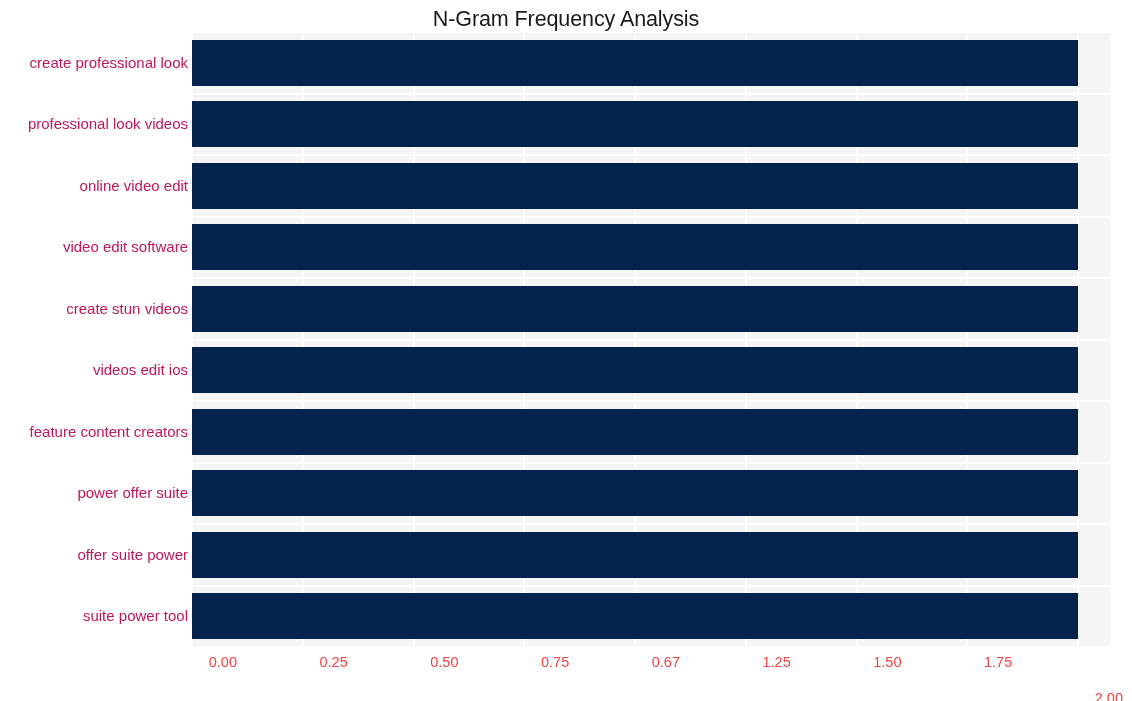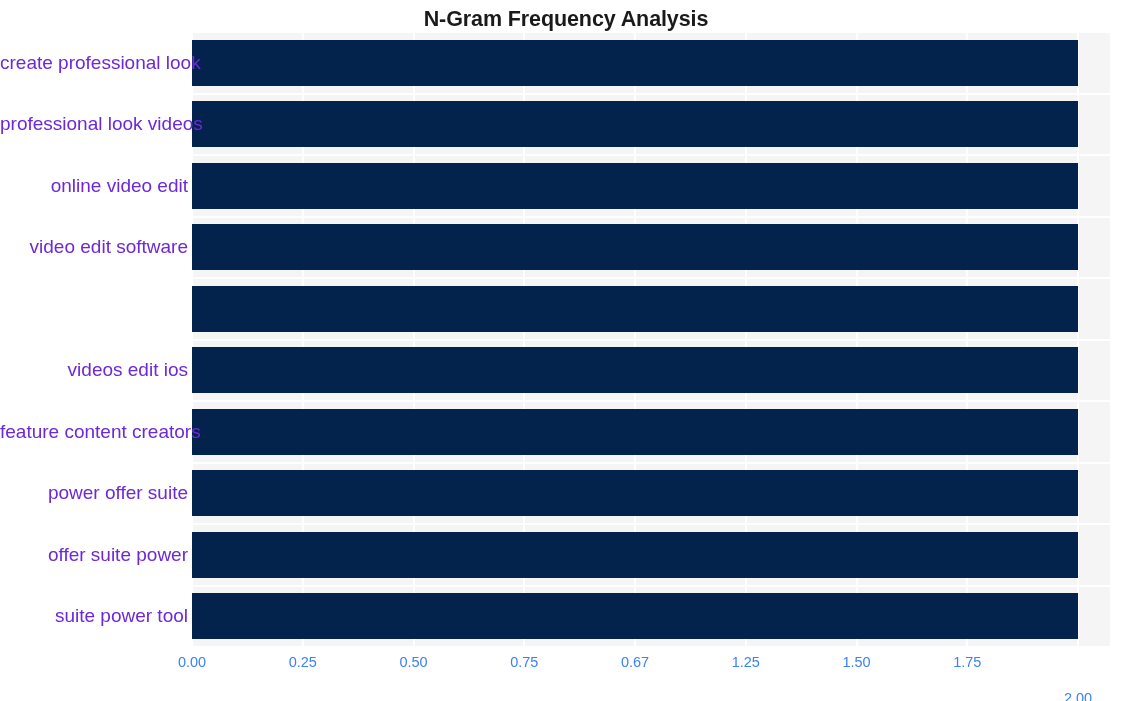--- a/index.html
+++ b/index.html
@@ -25,21 +25,21 @@
   }
 
   
   #chart-title {
     position: absolute;
     left: 0;
     top: 5px;
     width: 1132px;
     text-align: center;
     font-size: 21.5px;
-    font-weight: bold;
+    font-weight: normal;
     letter-spacing: -0.1px;
     color: #1a1a1a;
     line-height: 28px;
     white-space: nowrap;
   }
 
   
   #plot-area {
     position: absolute;
     left: 192px;
@@ -77,42 +77,42 @@
     left: 0;
     top: 32px;
     width: 188px;
     height: 615px;
   }
   .ytick {
     position: absolute;
     right: 0;
     width: 188px;
     text-align: right;
-    font-size: 19px;
-    color: #6d28d9;
+    font-size: 15px;
+    color: #be185d;
     line-height: 17px;
     white-space: nowrap;
   }
 
   
   #x-axis-labels {
     position: absolute;
     left: 0;
     top: 652px;
     width: 1132px;
     height: 22px;
   }
   .xtick {
     position: absolute;
     top: 0;
     width: 90px;
     margin-left: -45px;
-    text-align: center;
+    text-align: right;
     font-size: 14.5px;
-    color: #3b82f6;
+    color: #ef4444;
     line-height: 20px;
     white-space: nowrap;
   }
 
   #x-axis-title {
     position: absolute;
     left: 192px;
     top: 674px;
     width: 918px;
     text-align: center;
@@ -160,20 +160,21 @@
       <div class="bar" style="background: rgb(3, 35, 77); width: 886px; height: 46.4325px; top: 438.034px;"></div>
       <div class="bar" style="background: rgb(3, 35, 77); width: 886px; height: 46.4325px; top: 499.534px;"></div>
       <div class="bar" style="background: rgb(3, 35, 77); width: 886px; height: 46.4325px; top: 561.034px;"></div>
     </div>
 
   <div id="y-axis-labels">
       <div class="ytick" style="top: 21.75px;">create professional look</div>
       <div class="ytick" style="top: 83.25px;">professional look videos</div>
       <div class="ytick" style="top: 144.75px;">online video edit</div>
       <div class="ytick" style="top: 206.25px;">video edit software</div>
+      <div class="ytick" style="top: 267.75px;">create stun videos</div>
       <div class="ytick" style="top: 329.25px;">videos edit ios</div>
       <div class="ytick" style="top: 390.75px;">feature content creators</div>
       <div class="ytick" style="top: 452.25px;">power offer suite</div>
       <div class="ytick" style="top: 513.75px;">offer suite power</div>
       <div class="ytick" style="top: 575.25px;">suite power tool</div>
     </div>
 
   <div id="x-axis-labels">
       <div class="xtick" style="left: 192px;">0.00</div>
       <div class="xtick" style="left: 302.75px;">0.25</div>

